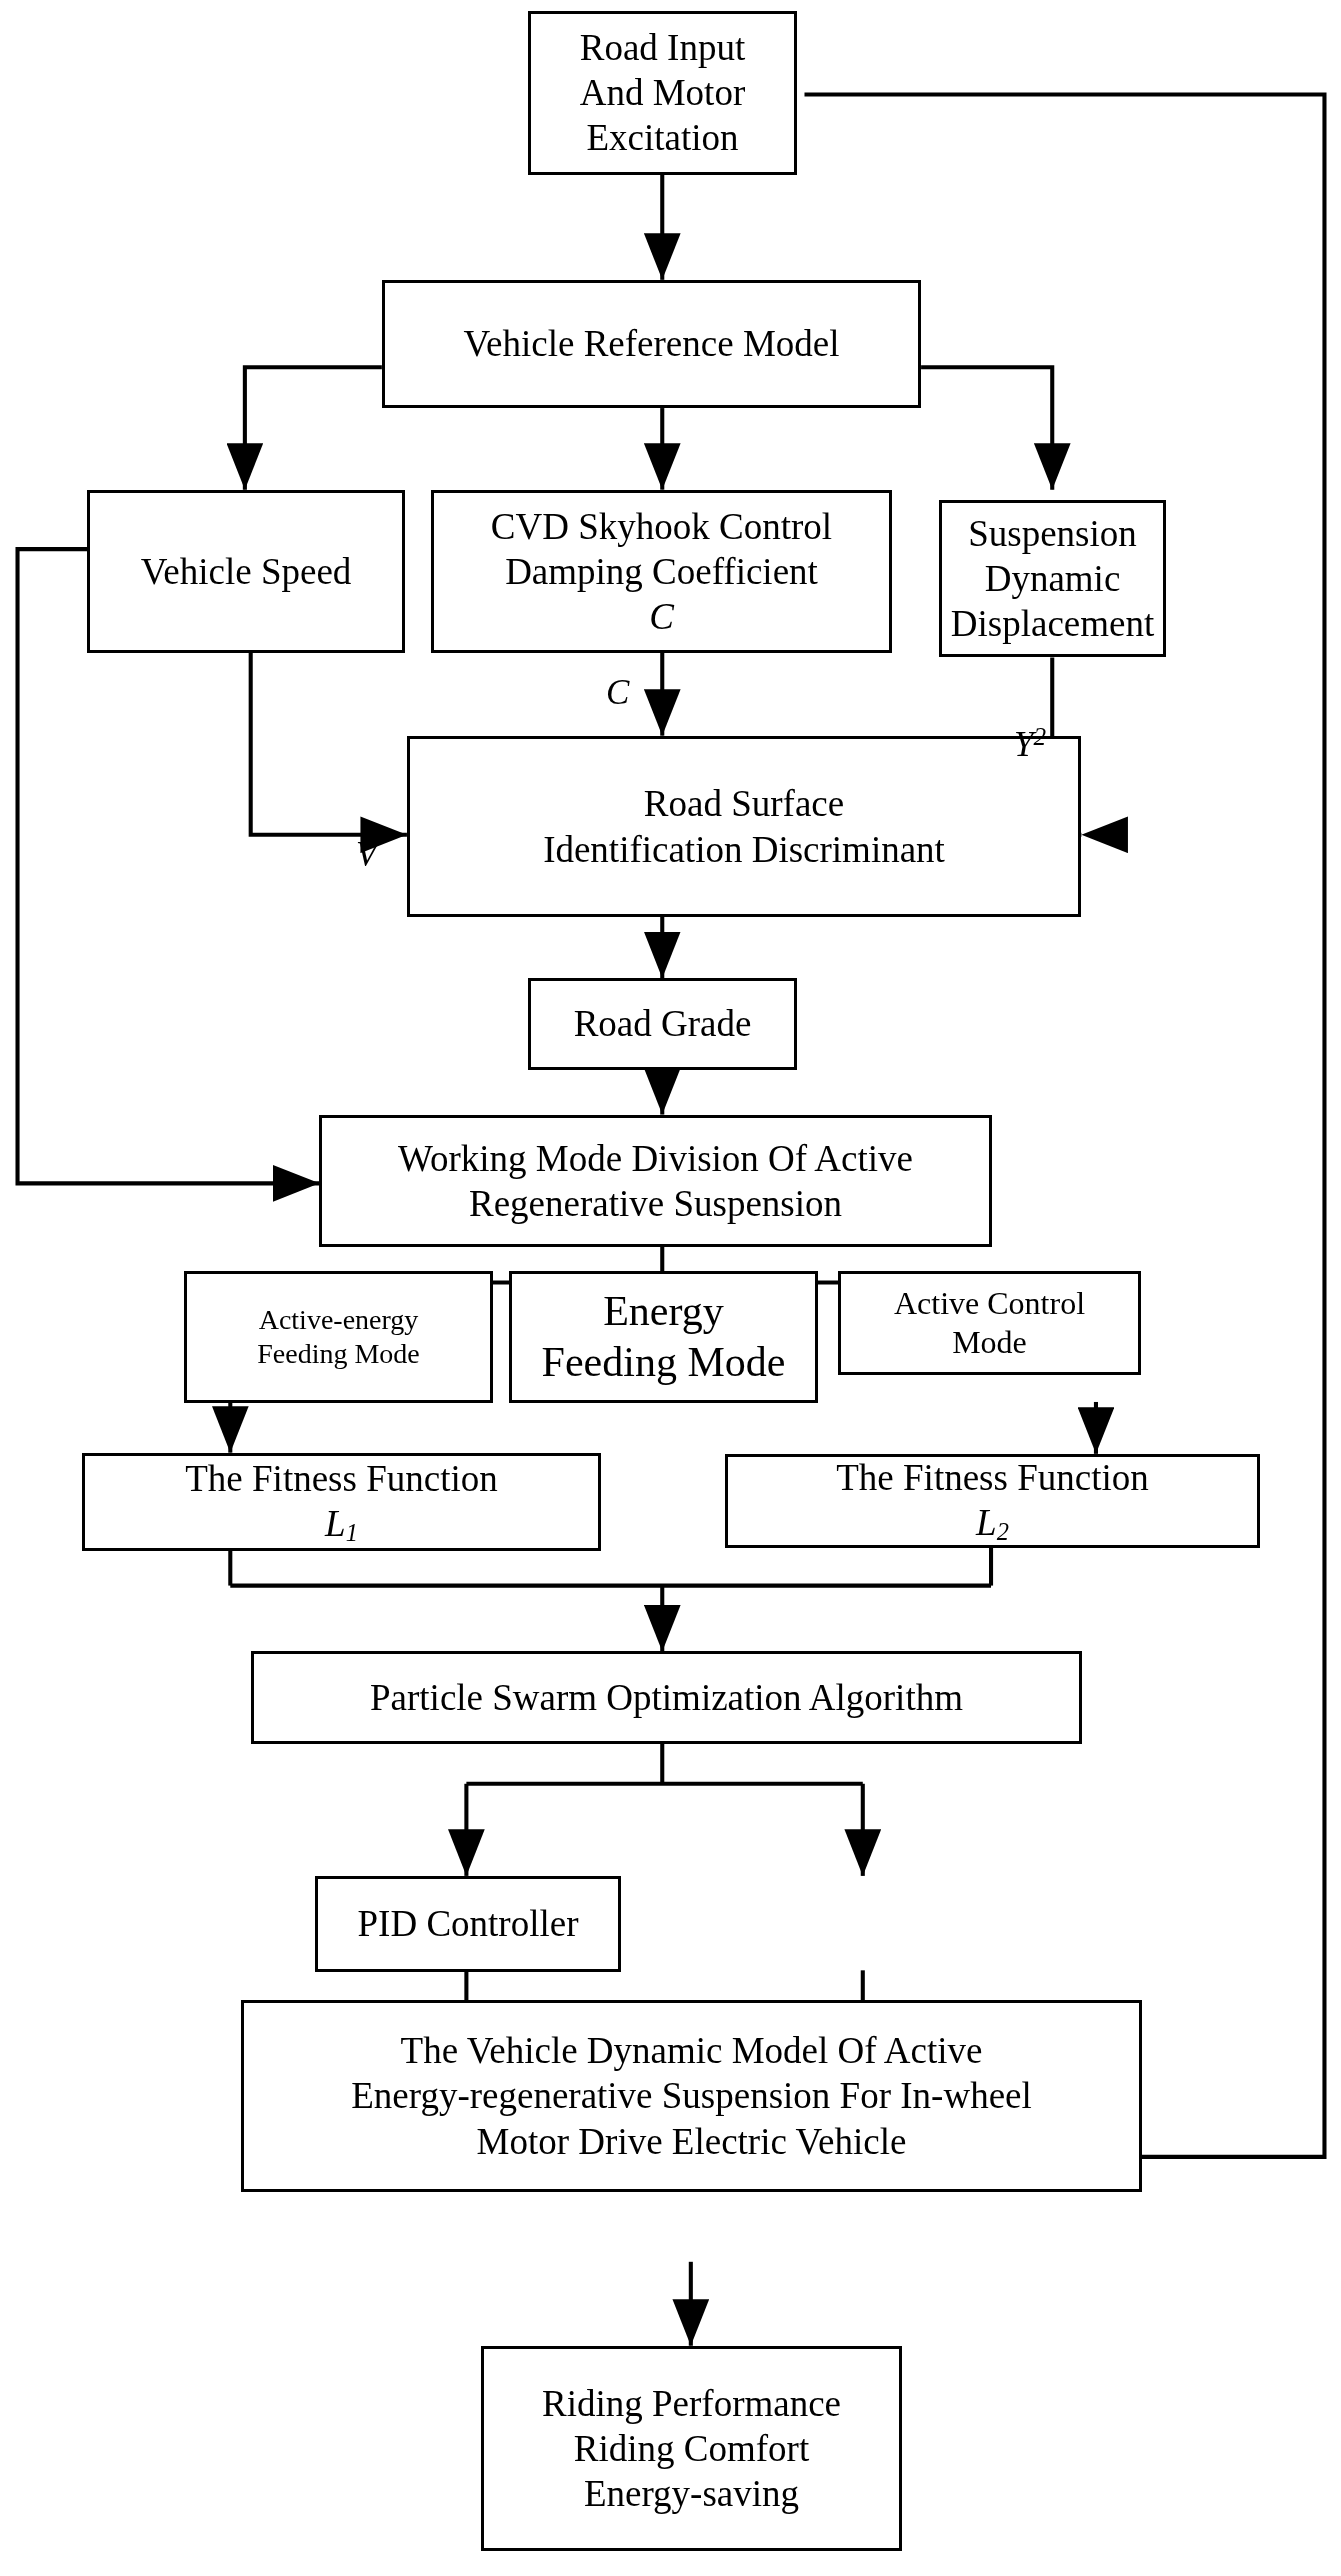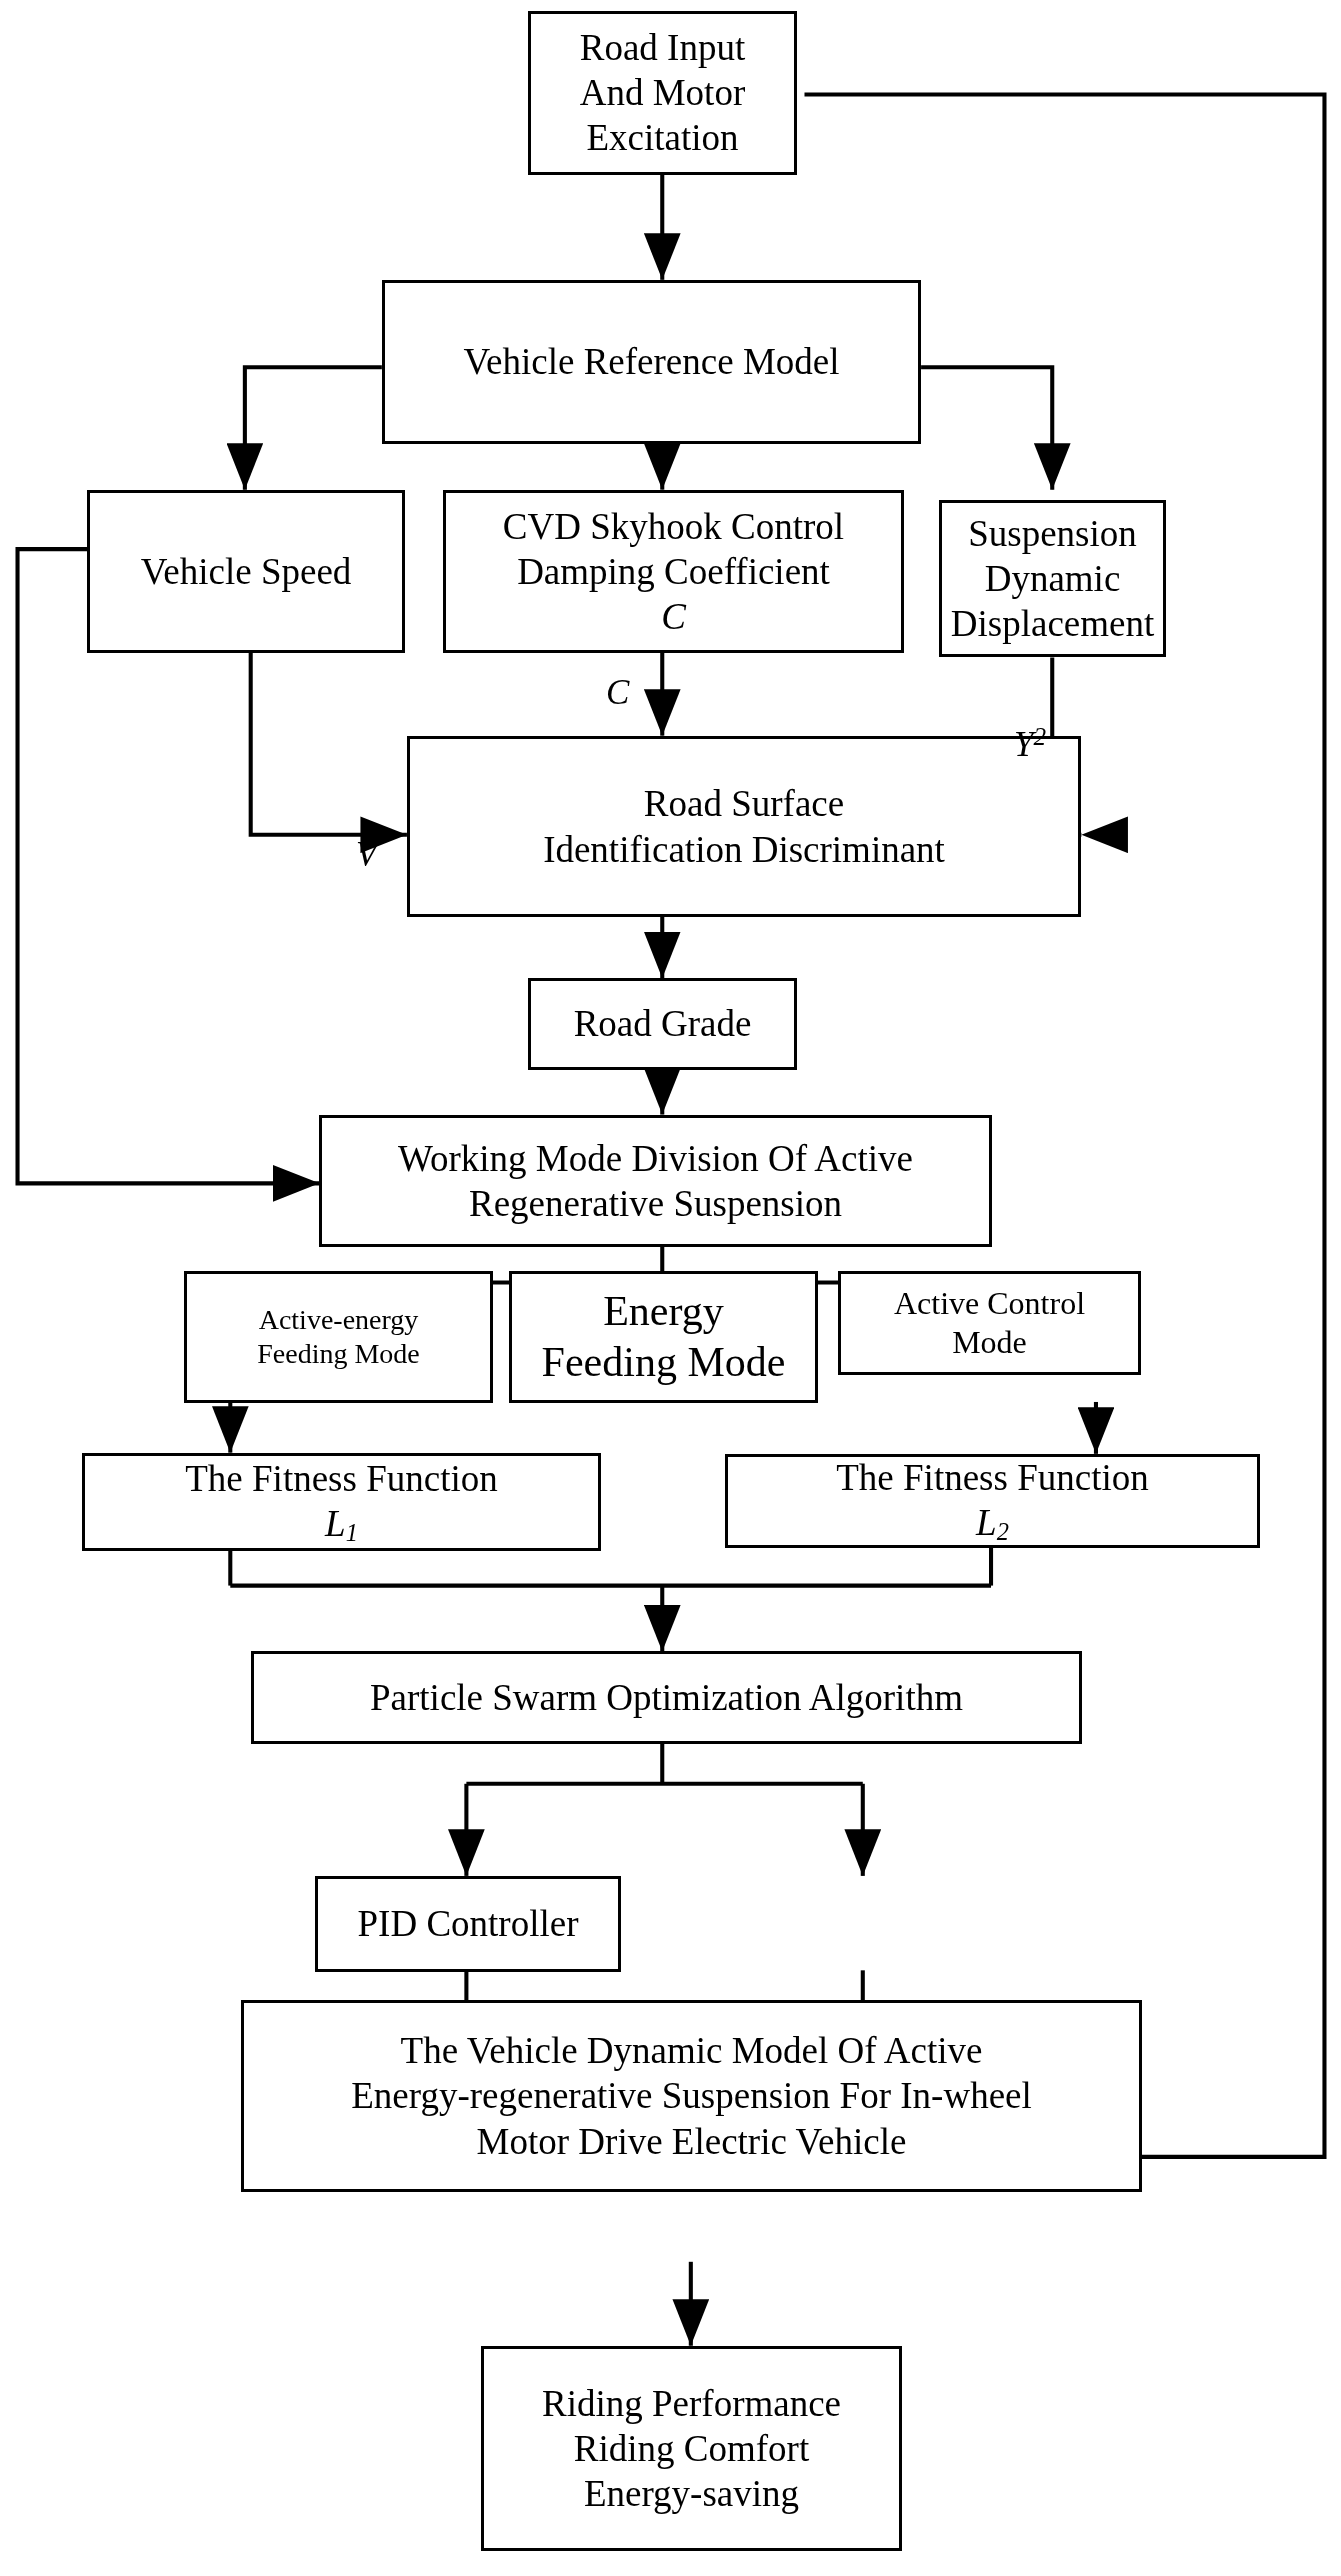--- a/index.html
+++ b/index.html
@@ -103,29 +103,29 @@
       <path d="M1185,3880 L1185,4024" marker-end="url(#ar-d)"></path>
     </g>
   </svg>
 
   <div class="node" style="left:528px;top:10.5px;width:269px;height:164px;">
     <span>Road Input
 And Motor
 Excitation</span>
   </div>
 
-  <div class="node" style="left:382px;top:280px;width:539px;height:164px;">
+  <div class="node" style="left:382px;top:280px;width:539px;height:128px;">
     <span>Vehicle Reference Model</span>
   </div>
 
   <div class="node" style="left:87px;top:490px;width:318px;height:163px;">
     <span>Vehicle Speed</span>
   </div>
 
-  <div class="node" style="left:443px;top:490px;width:461px;height:163px;">
+  <div class="node" style="left:431px;top:490px;width:461px;height:163px;">
     <span><span>CVD Skyhook Control
 Damping Coefficient </span><i class="ital">C</i></span>
   </div>
 
   <div class="node" style="left:939px;top:500px;width:227px;height:157px;">
     <span>Suspension
 Dynamic
 Displacement</span>
   </div>
 

